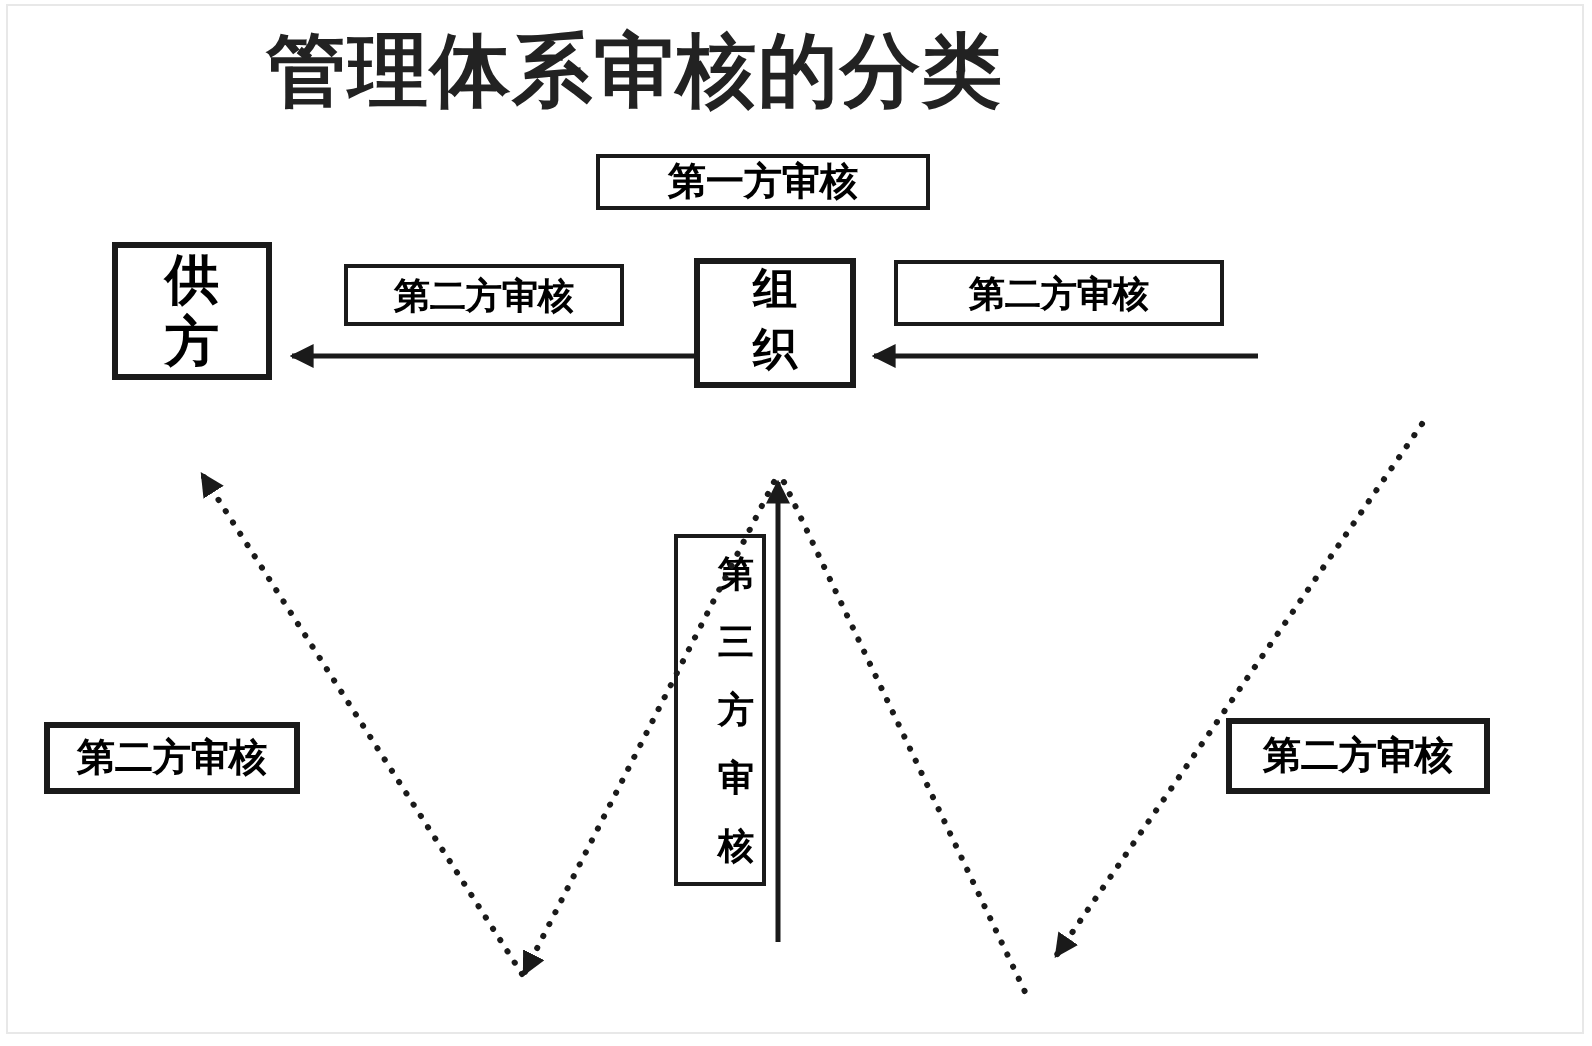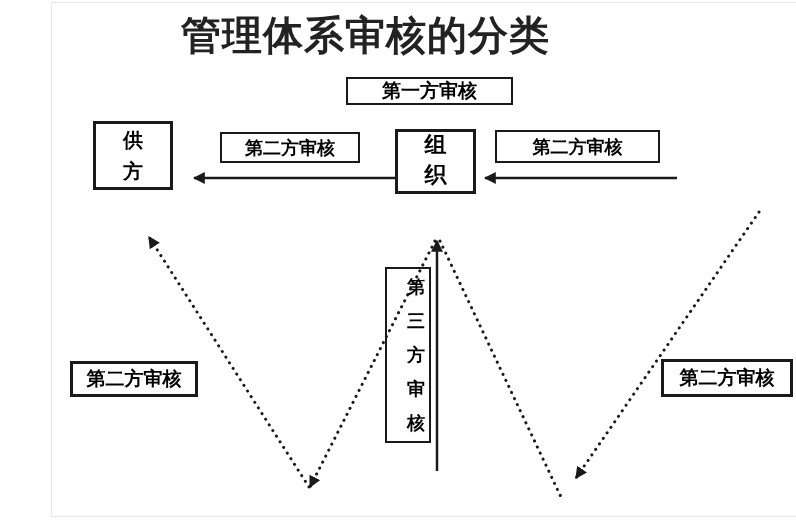--- a/index.html
+++ b/index.html
@@ -9,21 +9,20 @@
     height: 523px;
     background: #ffffff;
     font-family: "Liberation Sans", "DejaVu Sans", sans-serif;
     overflow: hidden;
   }
   #canvas {
     position: relative;
     width: 635px;
     height: 523px;
     background: #ffffff;
-    margin-left: 48px;
   }
   .frame {
     position: absolute;
     left: 3px; top: 2px;
     width: 787px; height: 513px;
     border: 1px solid #e8e8e8;
     pointer-events: none;
   }
   .title {
     position: absolute;
@@ -79,21 +78,21 @@
 <div id="canvas">
 
   <div class="frame"></div>
 
   <div class="title">管理体系审核的分类</div>
 
   <div class="box" style="left:298px; top:77px; width:167px; height:28px; font-size:19px;">
     <span>第一方审核</span>
   </div>
 
-  <div class="box entity" style="left:45px; top:121px; width:80px; height:69px; font-size:20px; line-height:31px;">
+  <div class="box entity" style="left:56px; top:121px; width:80px; height:69px; font-size:27px; line-height:31px;">
     <span class="vtext">供方</span>
   </div>
 
   <div class="box entity" style="left:347px; top:129px; width:81px; height:65px; font-size:22px; line-height:30px;font-family:Liberation Mono, monospace;">
     <span class="vtext">组织</span>
   </div>
 
 
   <div class="box" style="left:172px; top:132px; width:140px; height:31px; font-size:18px;">
     <span>第二方审核</span>

